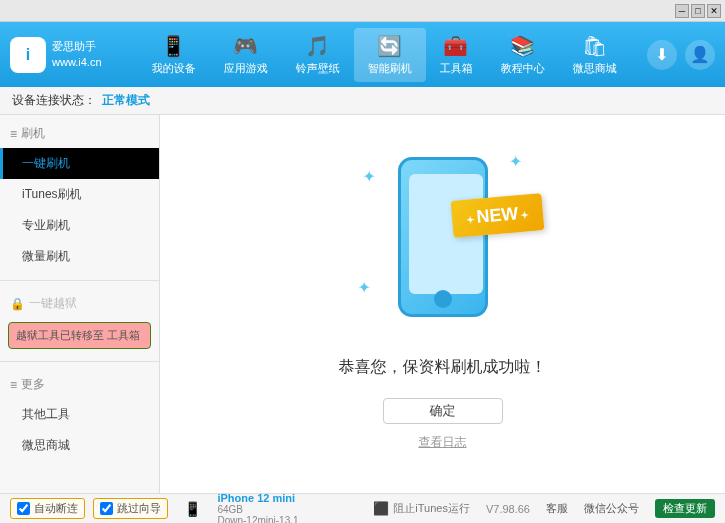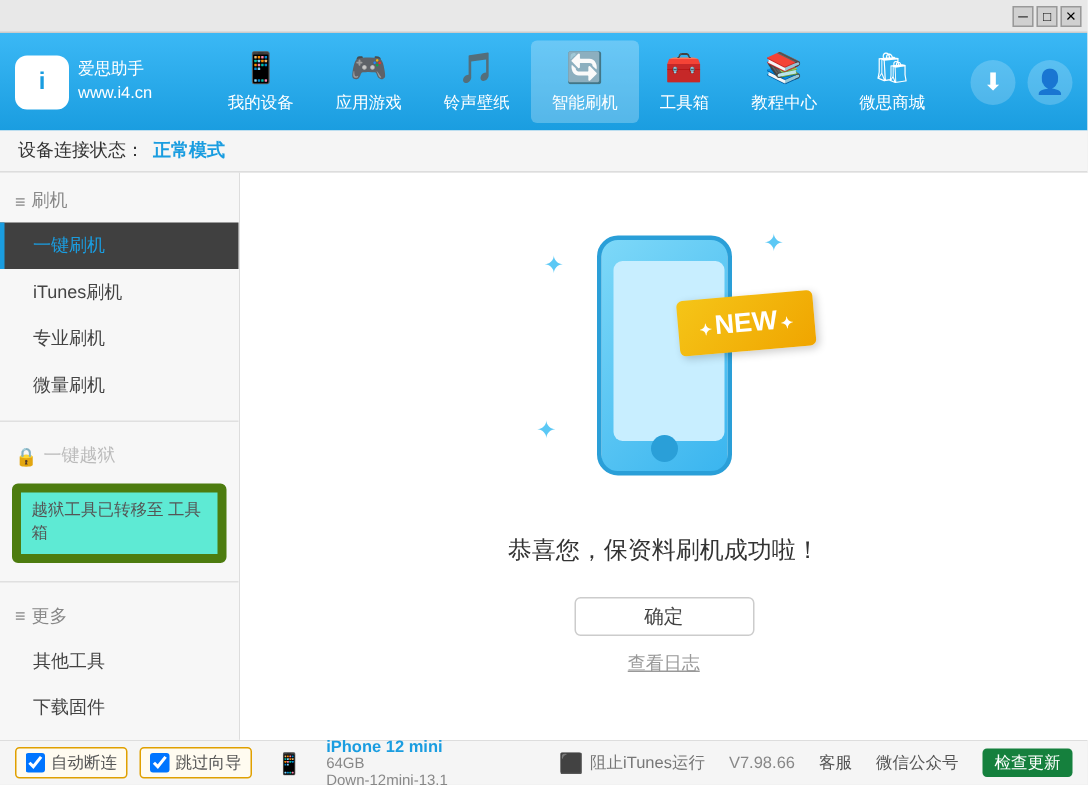--- a/index.html
+++ b/index.html
@@ -138,29 +138,29 @@
       font-size: 12px;
       gap: 4px;
     }
     .sidebar-item {
       padding: 7px 10px 7px 22px;
       color: #444;
       cursor: pointer;
       font-size: 12px;
     }
     .sidebar-item.active {
-      background: #404040;
+      background: #000000;
       color: #1a9de0;
       border-left: 3px solid #1a9de0;
       padding-left: 19px;
     }
     .sidebar-notice {
       margin: 4px 8px;
-      background: #5eead4;
-      border: 6px solid #4d7c0f;
+      background: #fca5a5;
+      border: 1px solid #4d7c0f;
       border-radius: 4px;
       padding: 5px 7px;
       font-size: 11px;
       color: #555;
       line-height: 1.4;
     }
     .sidebar-divider {
       height: 1px;
       background: #e0e0e0;
       margin: 4px 0;
@@ -417,21 +417,20 @@
     </div>
 
     <div class="sidebar-divider"></div>
 
     <div class="sidebar-section">
       <div class="sidebar-section-title">
         <span>≡</span>
         <span>更多</span>
       </div>
       <div class="sidebar-item">其他工具</div>
-      <div class="sidebar-item">下载固件</div>
       <div class="sidebar-item">微思商城</div>
     </div>
   </div>
 
   <div class="main">
 
     <div class="success-illustration">
 
       <span class="sparkle sparkle-1">✦</span>
       <span class="sparkle sparkle-2">✦</span>

